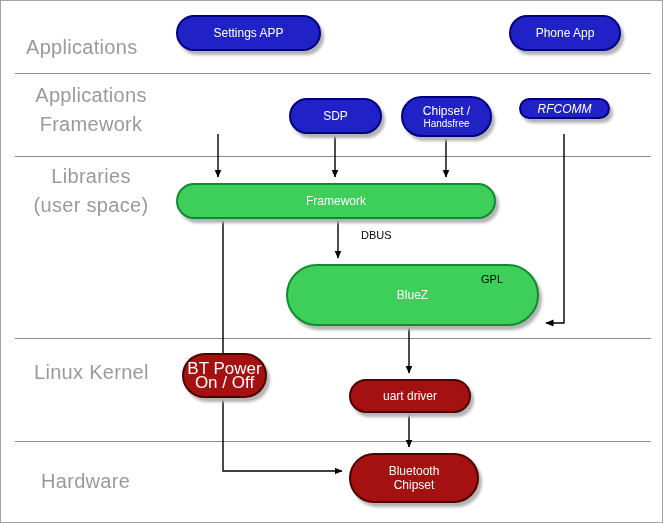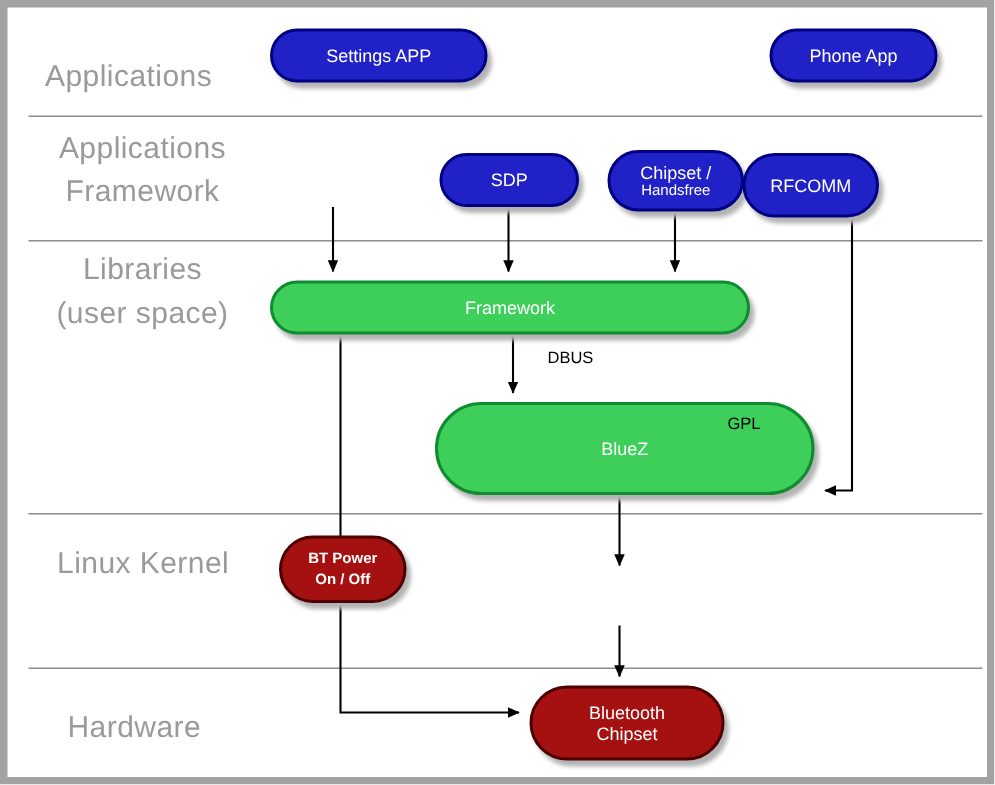--- a/index.html
+++ b/index.html
@@ -1,20 +1,20 @@
 <!DOCTYPE html>
 <html><head>
 <meta charset="utf-8">
 <style>
   html,body { margin:0; padding:0; background:#fff; }
   .canvas {
     position:relative;
     width:663px; height:523px;
     background:#ffffff;
-    border:5px solid #a3a3a3;
+    border:1px solid #a3a3a3;
     box-sizing:border-box;
     font-family:"Liberation Sans", sans-serif;
     overflow:hidden;
   }
   .wires { position:absolute; left:0; top:0; z-index:1; pointer-events:none; }
   .divider { position:absolute; left:14px; width:636px; height:1px; background:#8c8c8c; z-index:0; }
 
   .layer-label {
     position:absolute; z-index:2;
     color:#9a9a9a; font-size:20px; line-height:29px;
@@ -88,37 +88,40 @@
     <span>Phone App</span>
   </div>
 
   <div class="pill blue" style="left:288px; top:97px; width:93px; height:36px;">
     <span>SDP</span>
   </div>
   <div class="pill blue" style="left:400px; top:95px; width:91px; height:41px;">
     <span>Chipset /</span>
     <span class="sub-line">Handsfree</span>
   </div>
-  <div class="pill blue" style="left:490px; top:97px; width:91px; height:43px;">
+  <div class="pill blue" style="left:518px; top:97px; width:91px; height:21px;font-style:italic;">
     <span>RFCOMM</span>
   </div>
 
   <div class="pill green" style="left:175px; top:182px; width:320px; height:36px;">
     <span>Framework</span>
   </div>
   <div class="pill green" style="left:285px; top:263px; width:253px; height:62px;align-items:center;">
     <span class="gpl-tag">GPL</span>
     <span>BlueZ</span>
   </div>
 
   <div class="edge-label" style="left:343px; top:228px;padding-left:17px;">DBUS</div>
 
-  <div class="pill red" style="left:181px; top:352px; width:85px; height:45px; font-size:10px;font-weight:bold;">
+  <div class="pill red" style="left:181px; top:352px; width:85px; height:45px; font-size:17px;">
     <span>BT Power</span>
     <span>On / Off</span>
+  </div>
+  <div class="pill red" style="left:348px; top:378px; width:122px; height:34px;">
+    <span>uart driver</span>
   </div>
 
   <div class="pill red" style="left:348px; top:452px; width:130px; height:50px;">
     <span>Bluetooth</span>
     <span>Chipset</span>
   </div>
 
 </div>
 
 </body></html>

